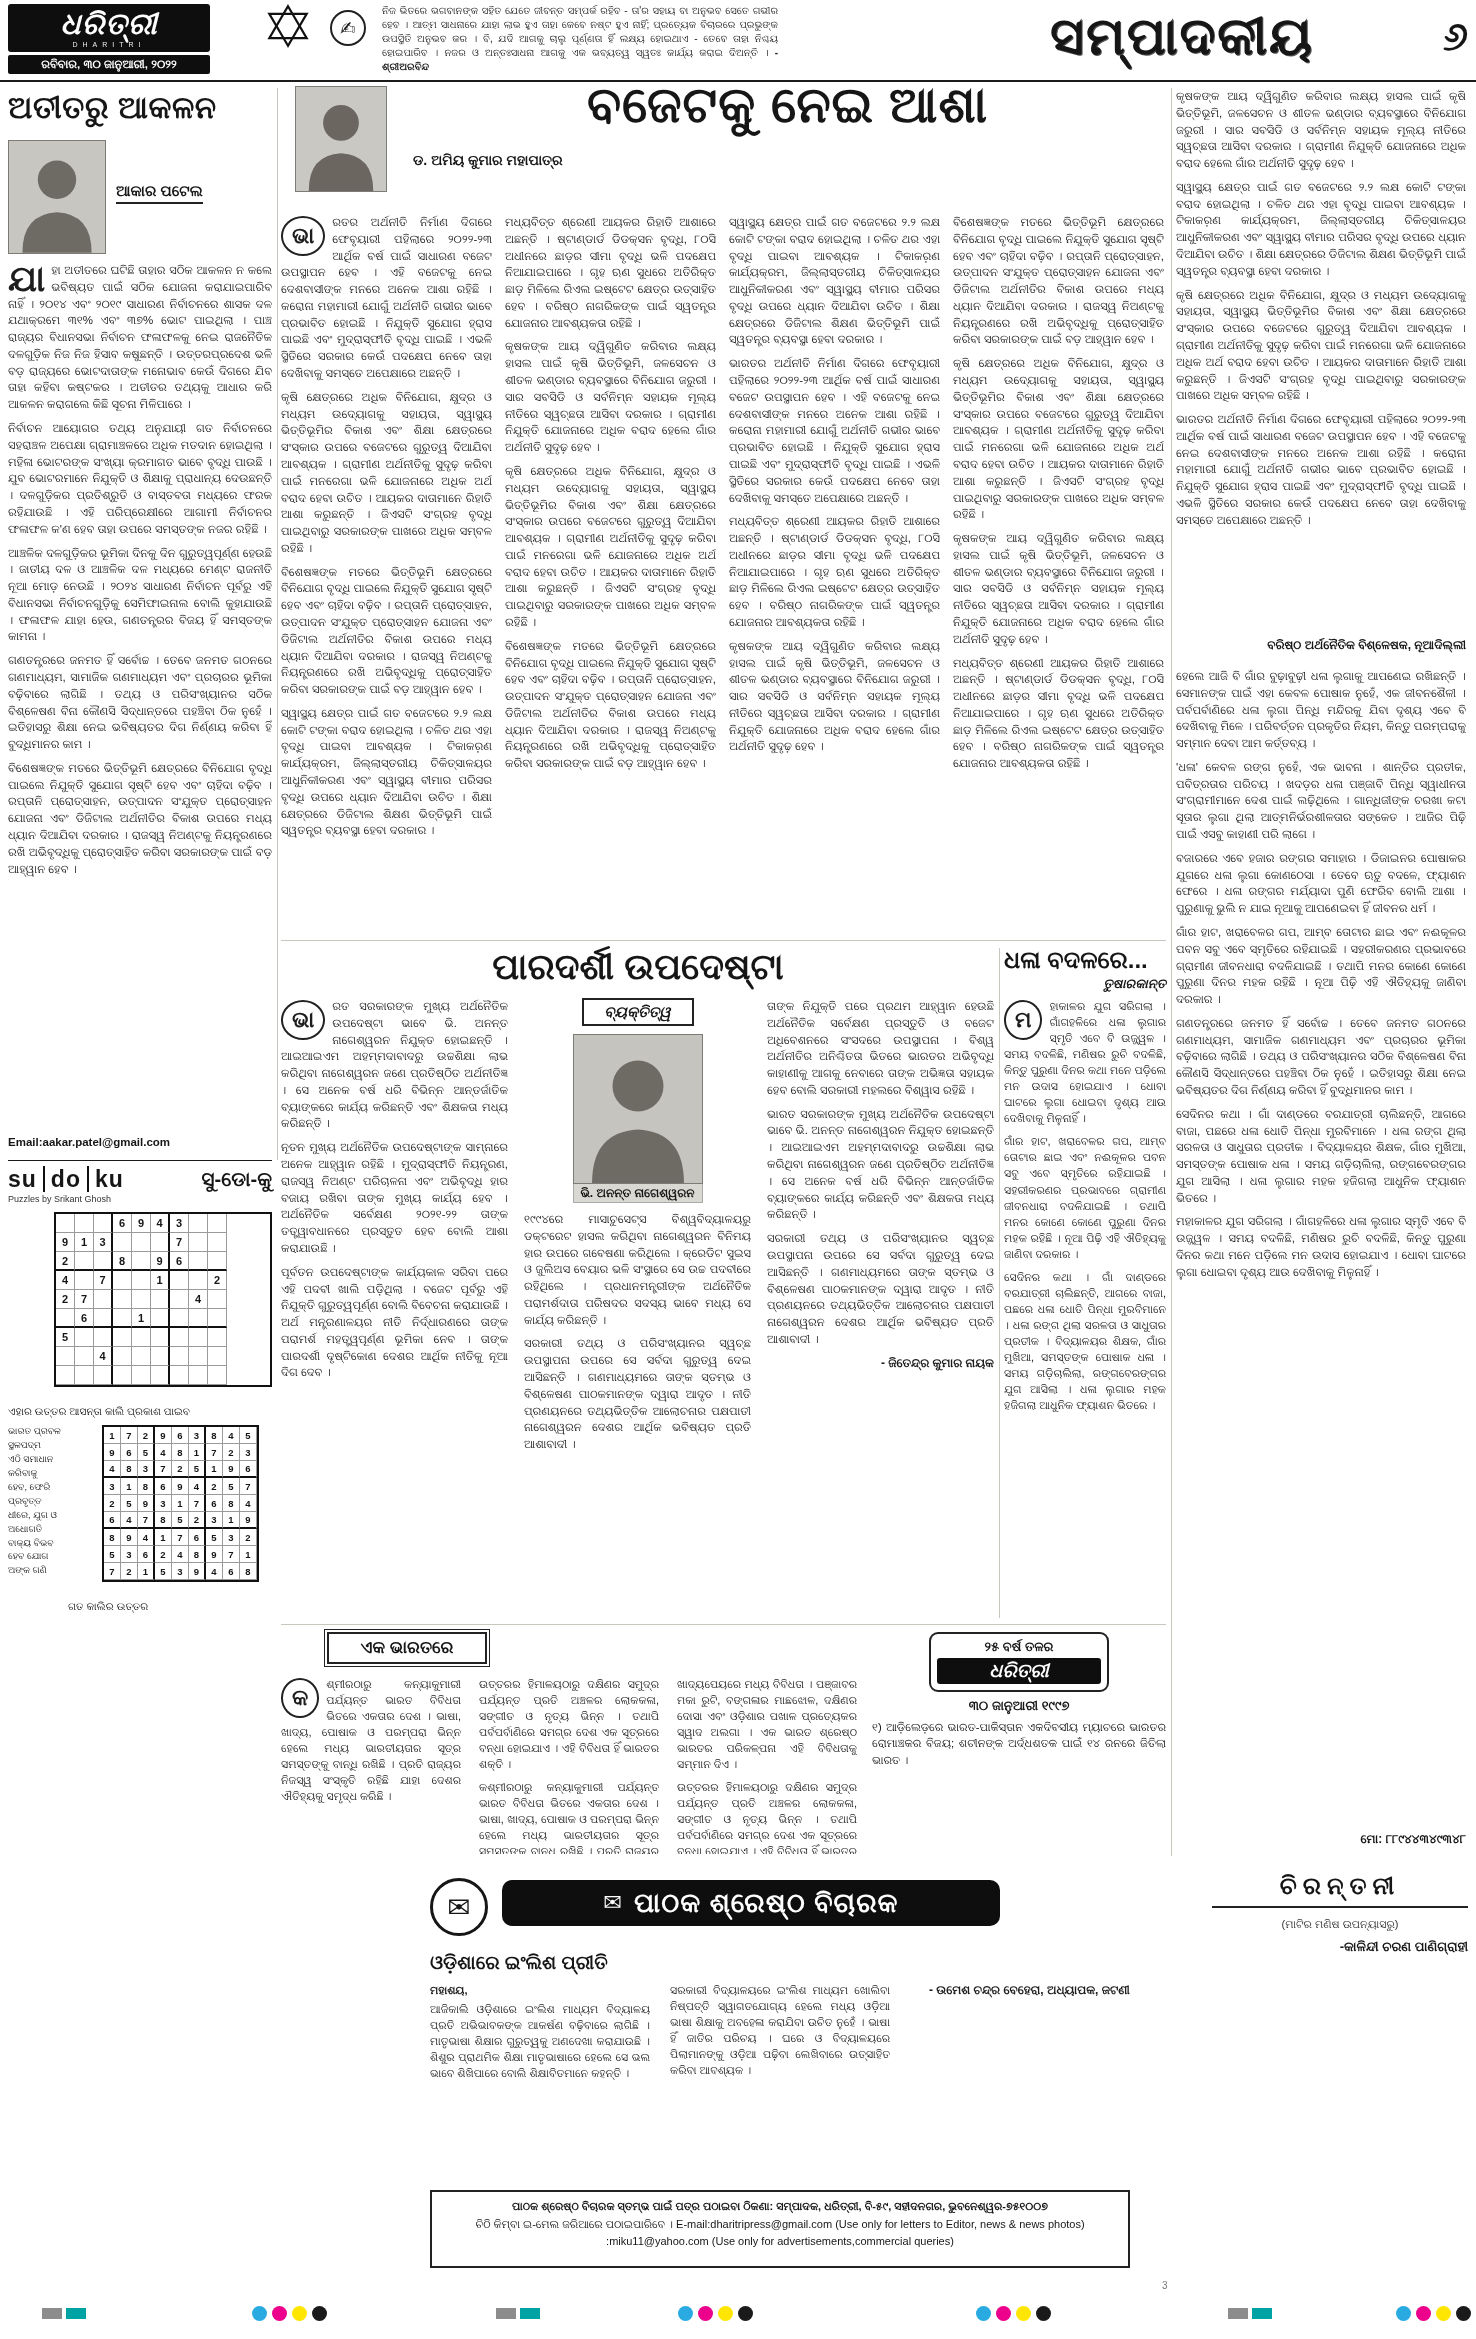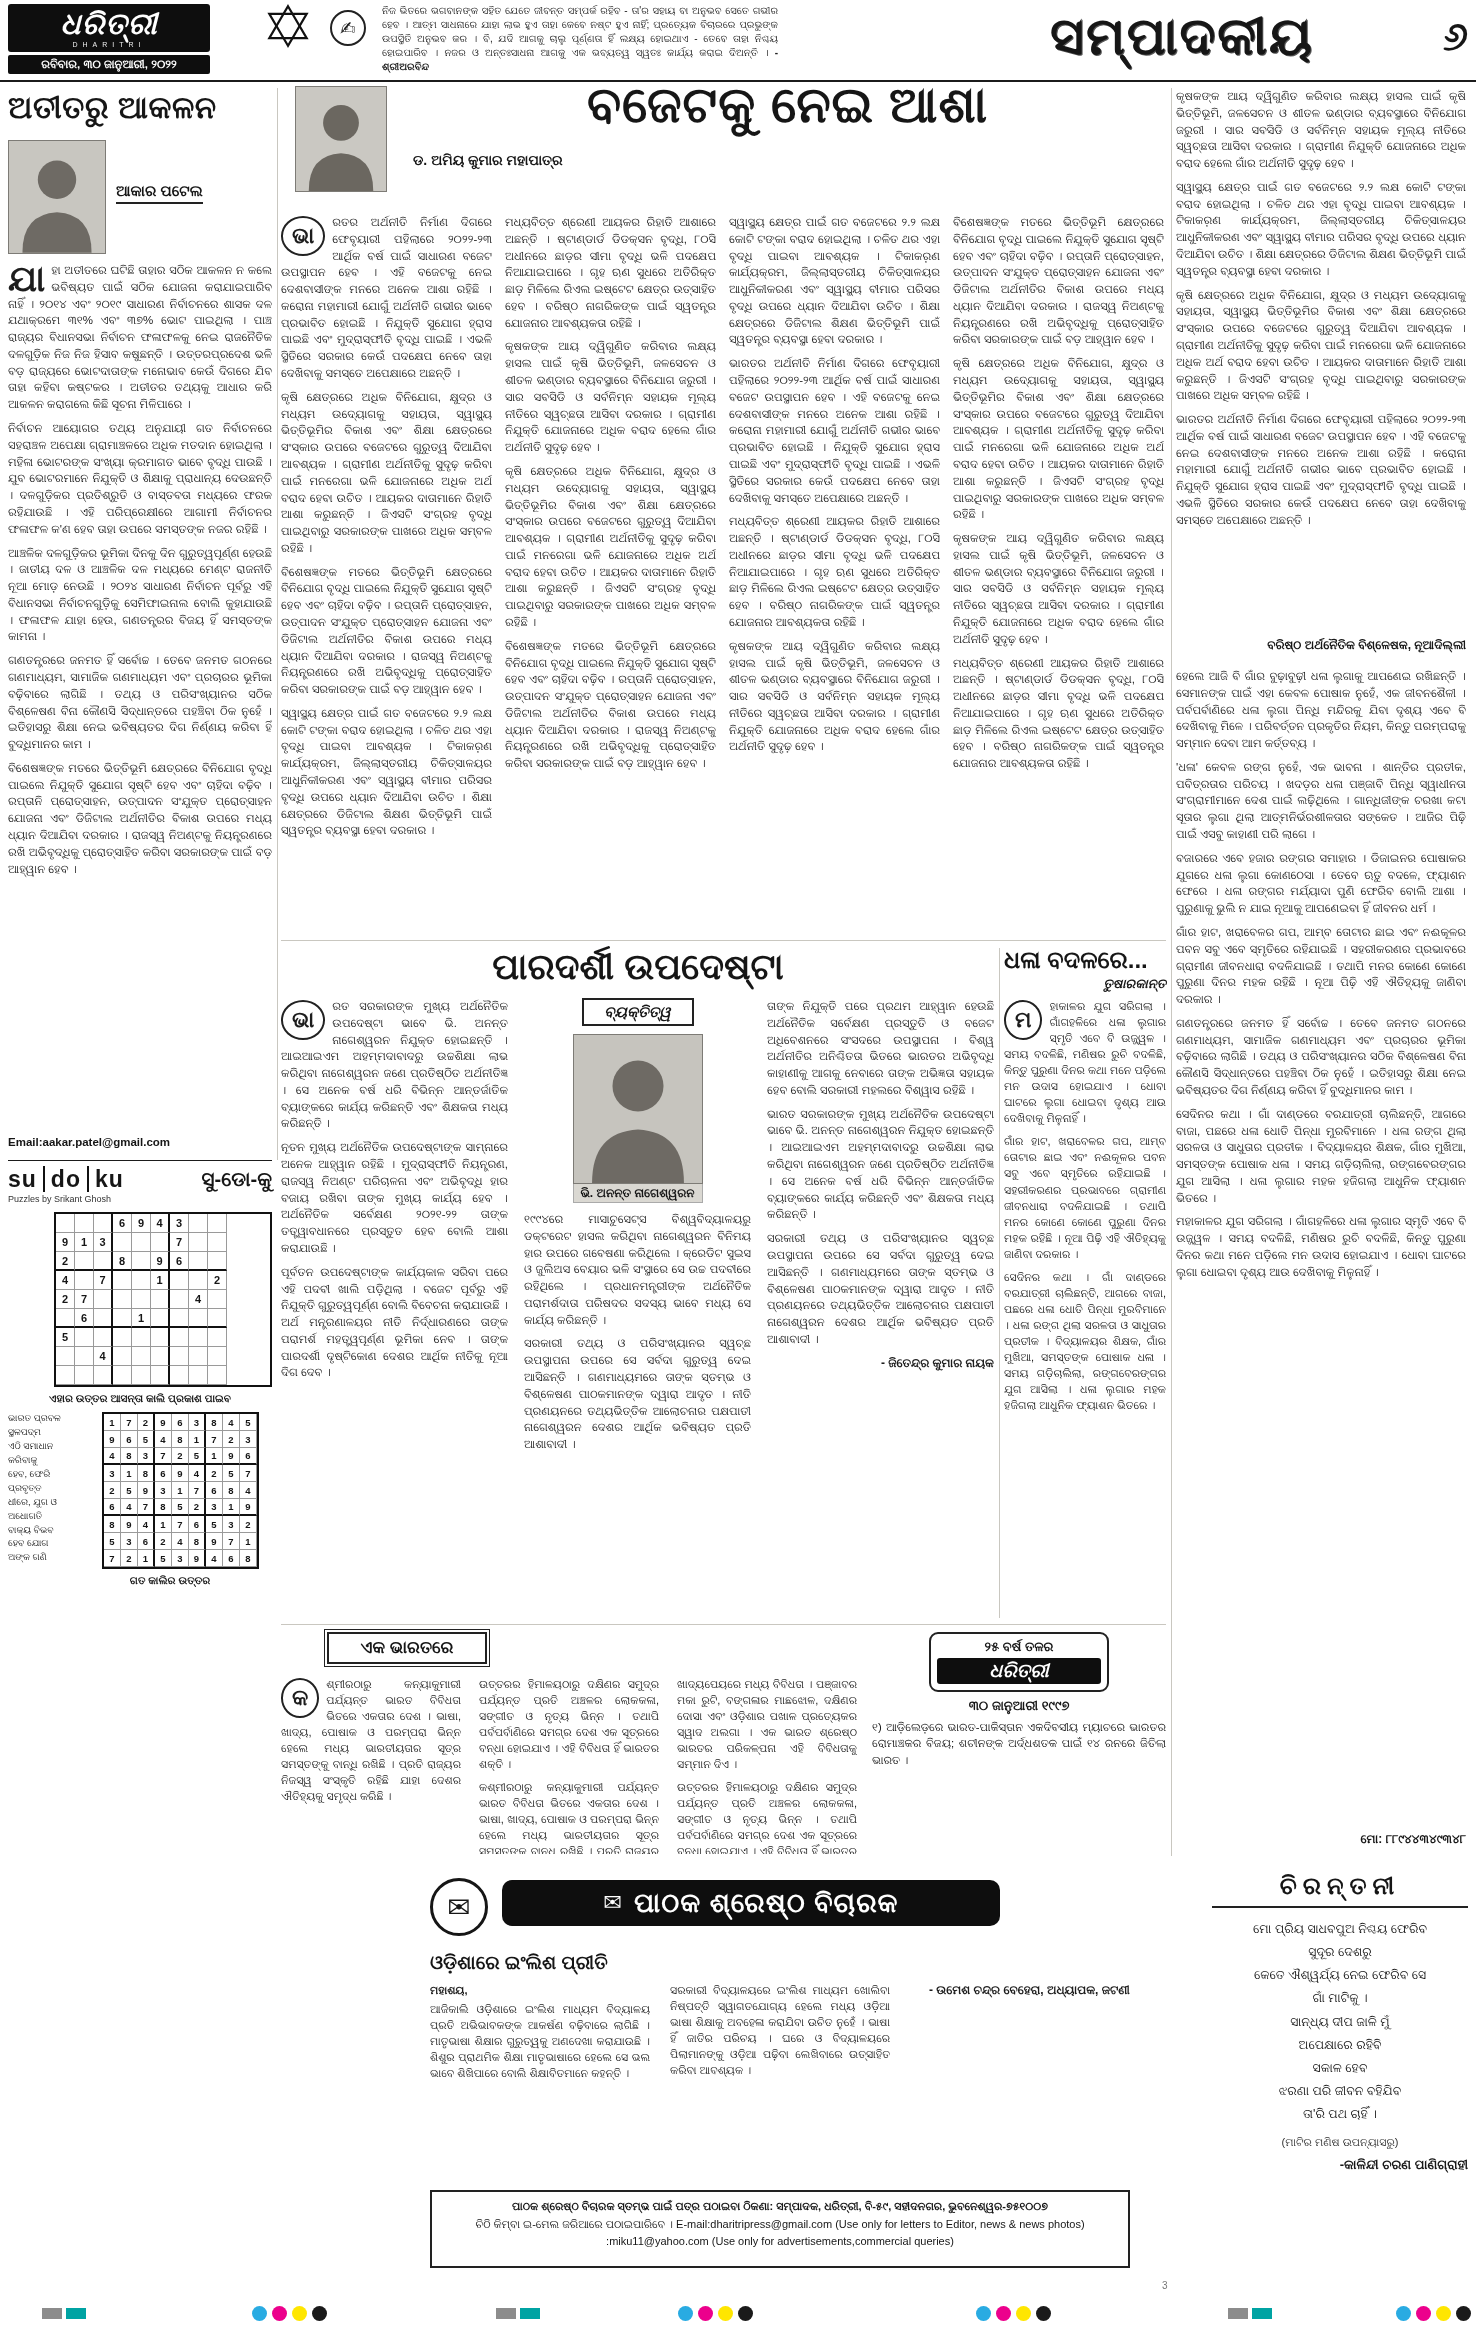--- a/index.html
+++ b/index.html
@@ -46,21 +46,21 @@
 .sud-logo span:first-child{border-left:none;padding-left:0}
 .sud-credit{font-size:9px;margin-top:3px;color:#333}
 .sud-title{font-size:20px;font-weight:900}
 .sgrid{display:grid;border:2px solid #111;background:#fff}
 .sgrid.puz{grid-template-columns:repeat(9,19px);grid-auto-rows:19px}
 .sgrid.ans{grid-template-columns:repeat(9,17px);grid-auto-rows:17px}
 .scell{border-right:1px solid #9a9a9a;border-bottom:1px solid #9a9a9a;display:flex;align-items:center;justify-content:center;font-weight:bold;font-size:11px}
 .ans .scell{font-size:9.5px}
 .scell.br{border-right:2px solid #111}
 .scell.bb{border-bottom:2px solid #111}
-.sud-cap{text-align:center;font-weight:bold;font-size:10.5px;margin-top:5px}
+.sud-cap{font-weight:normal;font-size:10.5px;margin-top:18px}
 .wl-item{font-size:9.3px;line-height:1.5;white-space:nowrap;overflow:hidden}
 
 .y25-box{border:2px solid #222;border-radius:9px;width:180px;margin:0 auto;padding:5px 6px 6px;text-align:center}
 .y25-line{font-size:13px;font-weight:bold;margin-bottom:3px}
 .y25-logo{background:#0e0e0e;color:#fff;font-size:19px;font-weight:bold;font-style:italic;border-radius:3px;padding:2px 0}
 .y25-date{text-align:center;font-weight:bold;font-size:13px;margin:6px 0 5px}
 .y25-item{font-size:11.3px;line-height:1.45;text-align:justify;margin-bottom:6px}
 
 .env-circle{width:58px;height:58px;border:3px solid #161616;border-radius:50%;display:flex;align-items:center;justify-content:center;font-size:28px}
 .letters-banner{background:#0e0e0e;color:#fff;border-radius:10px;height:46px;display:flex;align-items:center;justify-content:center;gap:12px}
@@ -488,29 +488,20 @@
     </div>
     <div class="contact-box abs" style="left:0;top:318px;width:700px;height:78px">
       <div class="bold">ପାଠକ ଶ୍ରେଷ୍ଠ ବିଚାରକ ସ୍ତମ୍ଭ ପାଇଁ ପତ୍ର ପଠାଇବା ଠିକଣା: ସମ୍ପାଦକ, ଧରିତ୍ରୀ, ବି-୫୯, ସହୀଦନଗର, ଭୁବନେଶ୍ୱର-୭୫୧୦୦୭</div>
       <div>ଚିଠି କିମ୍ବା ଇ-ମେଲ ଜରିଆରେ ପଠାଇପାରିବେ । E-mail:dharitripress@gmail.com (Use only for letters to Editor, news &amp; news photos)</div>
       <div>:miku11@yahoo.com (Use only for advertisements,commercial queries)</div>
     </div>
   </div>
 
   <div class="abs" style="left:1212px;top:1872px;width:256px;height:400px">
     <div class="chir-title">ଚିରନ୍ତନୀ</div>
-    <div class="chir-poem">ମୋ ପ୍ରିୟ ସାଧବପୁଅ ନିଶ୍ଚୟ ଫେରିବ
-ସୁଦୂର ଦେଶରୁ
-କେତେ ଐଶ୍ୱର୍ଯ୍ୟ ନେଇ ଫେରିବ ସେ
-ଗାଁ ମାଟିକୁ ।
-ସାନ୍ଧ୍ୟ ଦୀପ ଜାଳି ମୁଁ
-ଅପେକ୍ଷାରେ ରହିବି
-ସକାଳ ହେବ
-ଝରଣା ପରି ଜୀବନ ବହିଯିବ
-ତା'ରି ପଥ ଚାହିଁ ।</div>
     <div class="chir-src">(ମାଟିର ମଣିଷ ଉପନ୍ୟାସରୁ)</div>
     <div class="sig-right" style="margin-top:8px;font-size:13px">-କାଳିନ୍ଦୀ ଚରଣ ପାଣିଗ୍ରାହୀ</div>
   </div>
 
   <div class="corner-num" style="left:1162px;top:2280px">3</div>
 
   <div class="abs" style="left:0;top:2306px;width:1476px;height:18px">
       <div class="mark-bars" style="left: 42px;">
         <span style="background: rgb(140, 140, 140);"></span>
         <span style="background: rgb(0, 163, 163);"></span>

